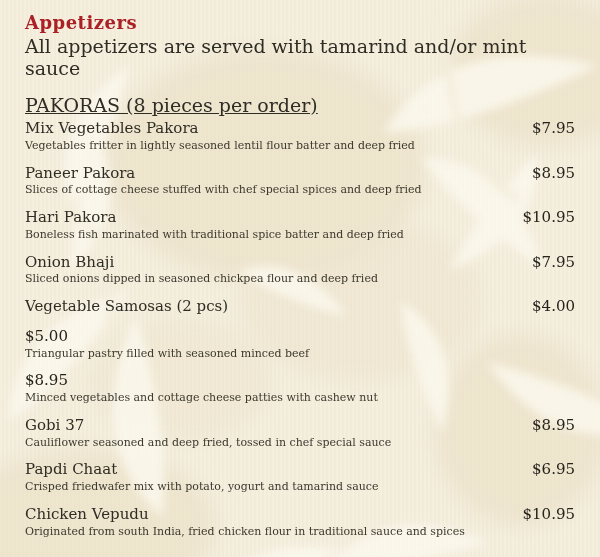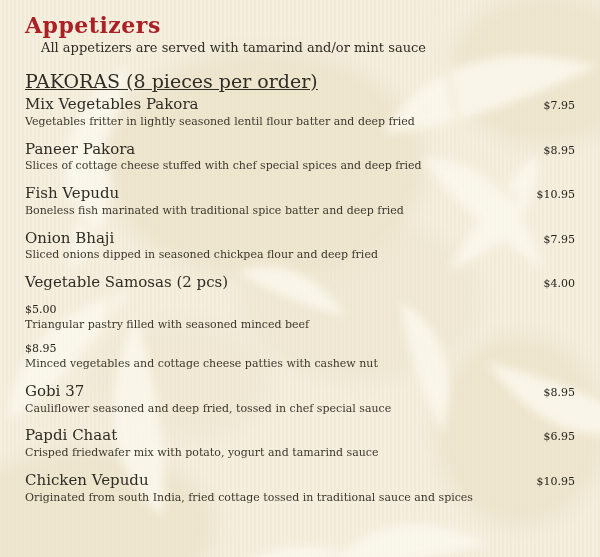--- a/index.html
+++ b/index.html
@@ -29,28 +29,28 @@
     pointer-events: none;
   }
   .content {
     position: absolute;
     top: 0; left: 0; right: 0; bottom: 0;
     padding: 8px 25px 0 25px;
     box-sizing: border-box;
   }
   .title {
     margin: 4px 0 2px 0;
-    font-size: 22px;
+    font-size: 18px;
     font-weight: bold;
     color: var(--accent, #ab2025);
     letter-spacing: 0.5px;
   }
   .subtitle {
-    margin: 0 0 15px 16px;
-    font-size: 13px;
+    margin: 0 0 15px 0;
+    font-size: 19px;
     color: #2f2c24;
   }
   .section-header {
     font-size: 19px;
     text-decoration: underline;
     color: #2f2c24;
     margin: 12px 0 3px 0;
   }
   .item {
     margin-bottom: 11px;
@@ -59,21 +59,21 @@
     display: flex;
     justify-content: space-between;
     align-items: baseline;
   }
   .item .name {
     font-size: 15px;
     color: #2f2c24;
     line-height: 1.25;
   }
   .item .price {
-    font-size: 11px;
+    font-size: 15px;
     color: #26231c;
     line-height: 1.25;
   }
   .item .desc {
     font-size: 11px;
     color: #3c382d;
     margin-top: 1px;
     line-height: 1.25;
   }
 </style>
@@ -134,21 +134,21 @@
   <div class="item">
     <div class="row">
       <span class="name">Paneer Pakora</span>
       <span class="price">$8.95</span>
     </div>
     <div class="desc">Slices of cottage cheese stuffed with chef special spices and deep fried</div>
   </div>
 
   <div class="item">
     <div class="row">
-      <span class="name">Fish Vepudu</span>
+      <span class="name">Hari Pakora</span>
       <span class="price">$10.95</span>
     </div>
     <div class="desc">Boneless fish marinated with traditional spice batter and deep fried</div>
   </div>
 
   <div class="item">
     <div class="row">
       <span class="name">Onion Bhaji</span>
       <span class="price">$7.95</span>
     </div>
@@ -190,18 +190,18 @@
       <span class="price">$6.95</span>
     </div>
     <div class="desc">Crisped friedwafer mix with potato, yogurt and tamarind sauce</div>
   </div>
 
   <div class="item">
     <div class="row">
       <span class="name">Chicken Vepudu</span>
       <span class="price">$10.95</span>
     </div>
-    <div class="desc">Originated from south India, fried cottage tossed in traditional sauce and spices</div>
+    <div class="desc">Originated from south India, fried chicken flour in traditional sauce and spices</div>
   </div>
 </div>
   </div>
 
 </div>
 
 </body></html>

